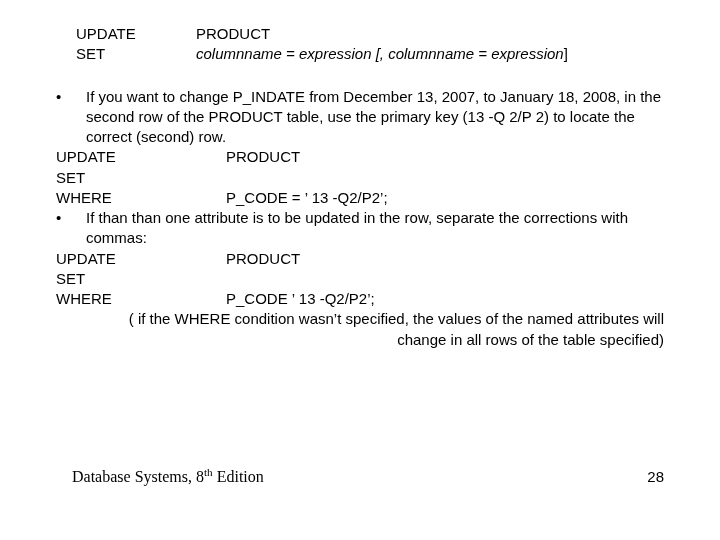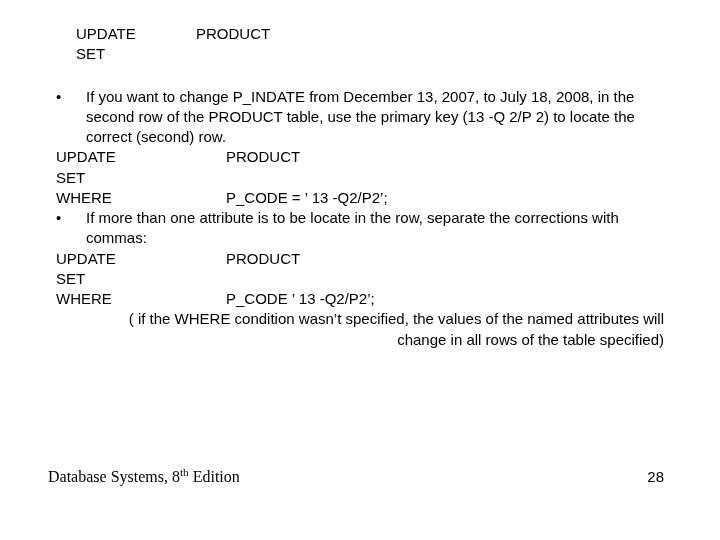--- a/index.html
+++ b/index.html
@@ -63,21 +63,21 @@
   .kv-row .kcol {
     width: 170px;
     flex: 0 0 170px;
   }
   .kv-row .vcol {
     flex: 1;
   }
   .footer {
     position: absolute;
     bottom: 18px;
-    left: 48px;
+    left: 72px;
     right: 56px;
     display: flex;
     justify-content: space-between;
     align-items: baseline;
     font-family: "Times New Roman", Times, serif;
     font-size: 16px;
   }
   .footer .pagenum {
     font-family: Arial, Helvetica, sans-serif;
     font-size: 15px;
@@ -89,45 +89,46 @@
 
 <div class="slide">
 
   <div class="syntax-block">
     <div class="syntax-row">
       <div class="kw">UPDATE</div>
       <div class="body">PRODUCT</div>
     </div>
     <div class="syntax-row">
       <div class="kw">SET</div>
+      <div class="body"><span class="italic">columnname = expression [, columnname = expression</span><span>]</span></div>
     </div>
   </div>
 
   <div class="content">
 
     <div class="bullet-row">
       <div class="marker">•</div>
-      <div class="txt">If you want to change P_INDATE from December 13, 2007, to July 18, 2008, in the second row of the PRODUCT table,  use the primary key (13 -Q 2/P 2) to locate the correct (second) row.</div>
+      <div class="txt">If you want to change P_INDATE from December 13, 2007, to January 18, 2008, in the second row of the PRODUCT table,  use the primary key (13 -Q 2/P 2) to locate the correct (second) row.</div>
     </div>
 
     <div class="kv-row">
       <div class="kcol">UPDATE</div>
       <div class="vcol">PRODUCT</div>
     </div>
     <div class="kv-row">
       <div class="kcol">SET</div>
     </div>
     <div class="kv-row">
       <div class="kcol">WHERE</div>
       <div class="vcol">P_CODE = ’ 13 -Q2/P2’;</div>
     </div>
 
     <div class="bullet-row">
       <div class="marker">•</div>
-      <div class="txt">If more than one attribute is to be locate in the row, separate the corrections with commas:</div>
+      <div class="txt">If than than one attribute is to be updated in the row, separate the corrections with commas:</div>
     </div>
 
     <div class="kv-row">
       <div class="kcol">UPDATE</div>
       <div class="vcol">PRODUCT</div>
     </div>
     <div class="kv-row">
       <div class="kcol">SET</div>
     </div>
     <div class="kv-row">

